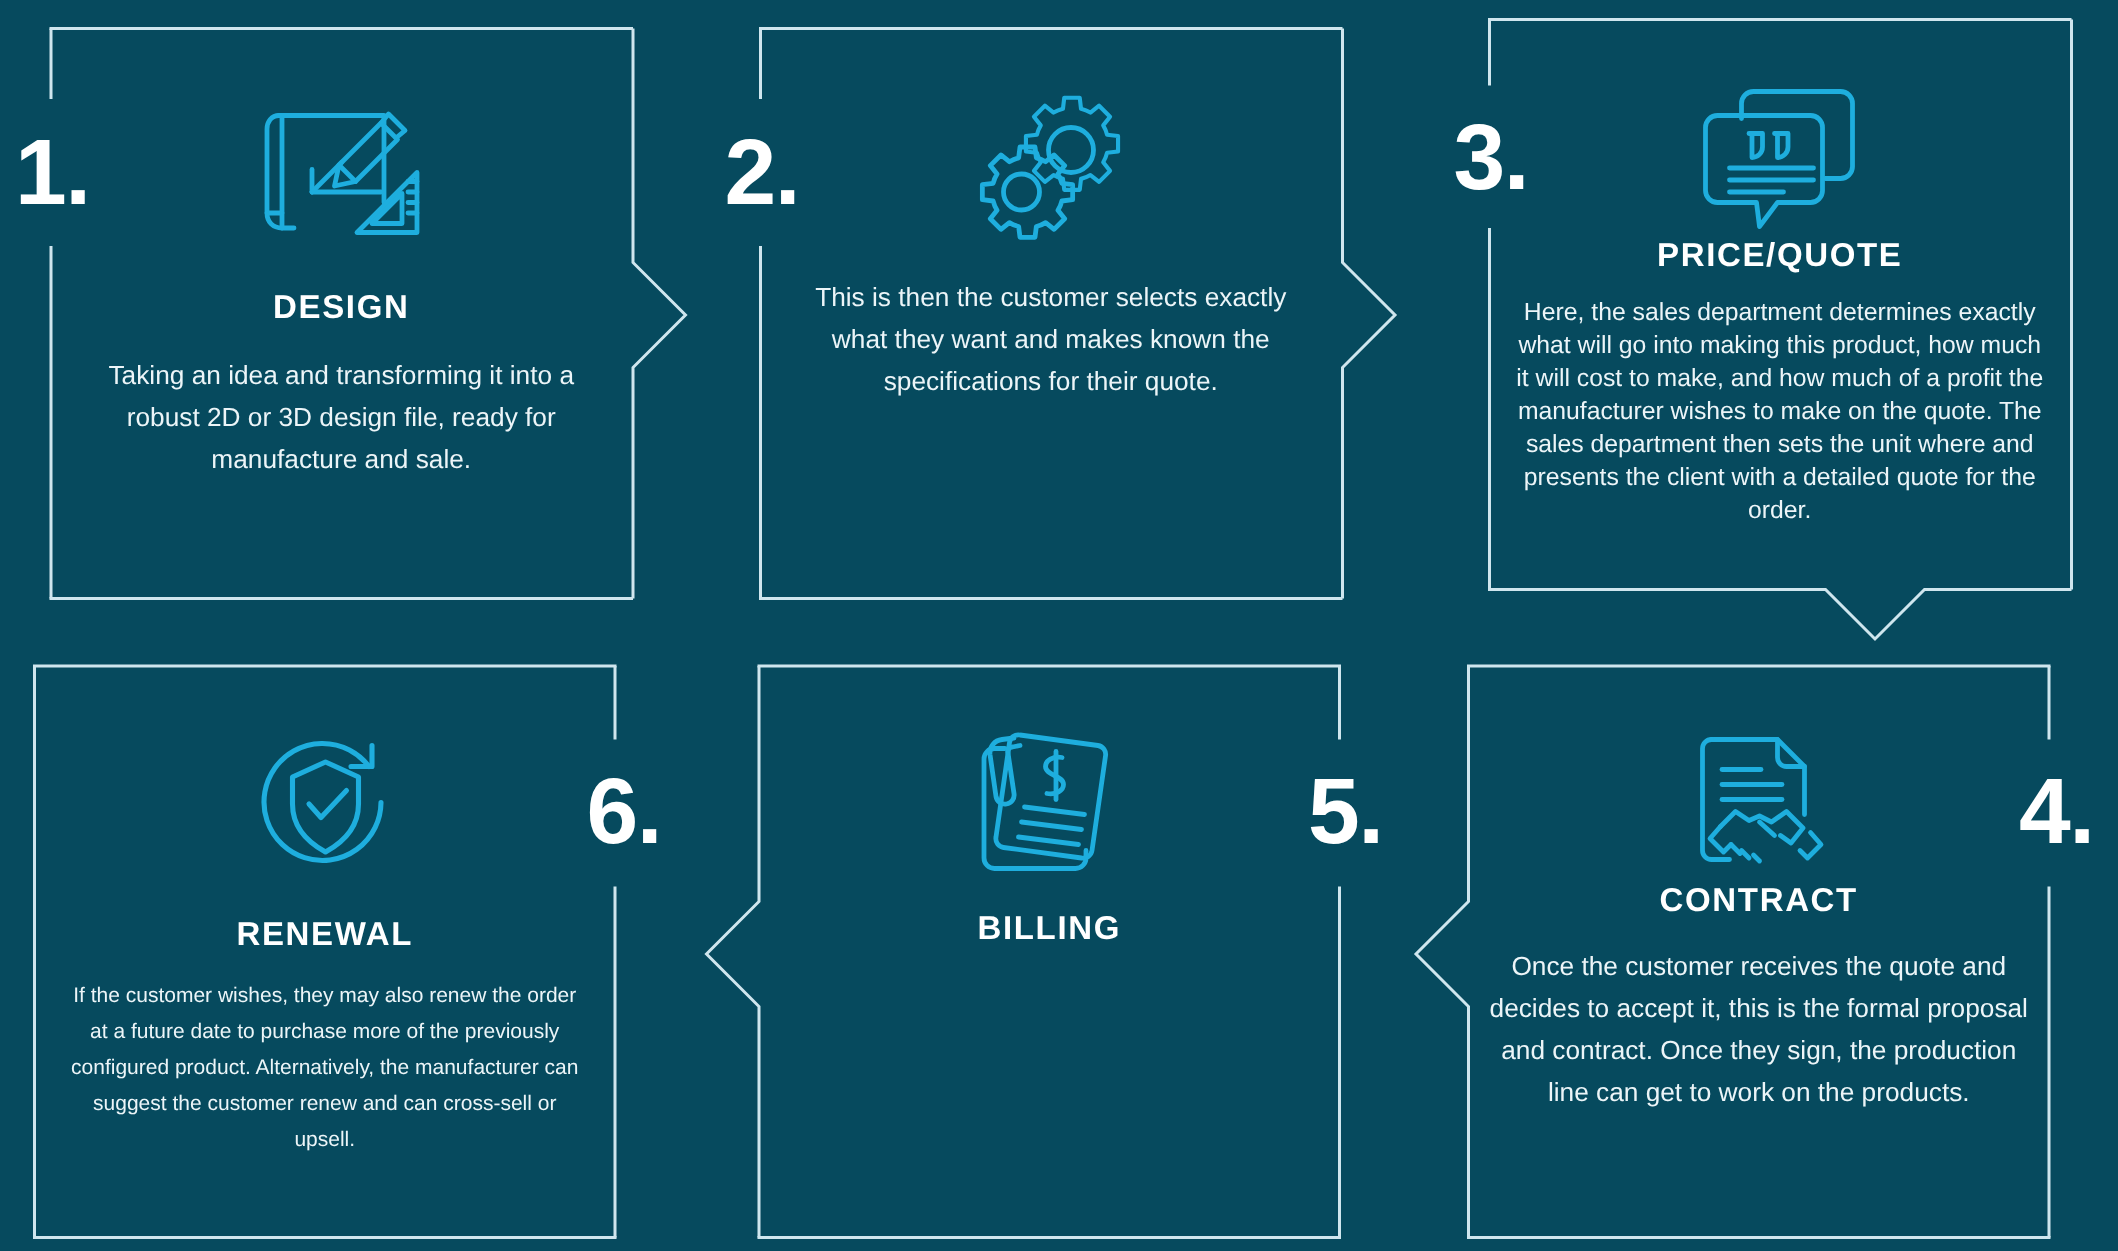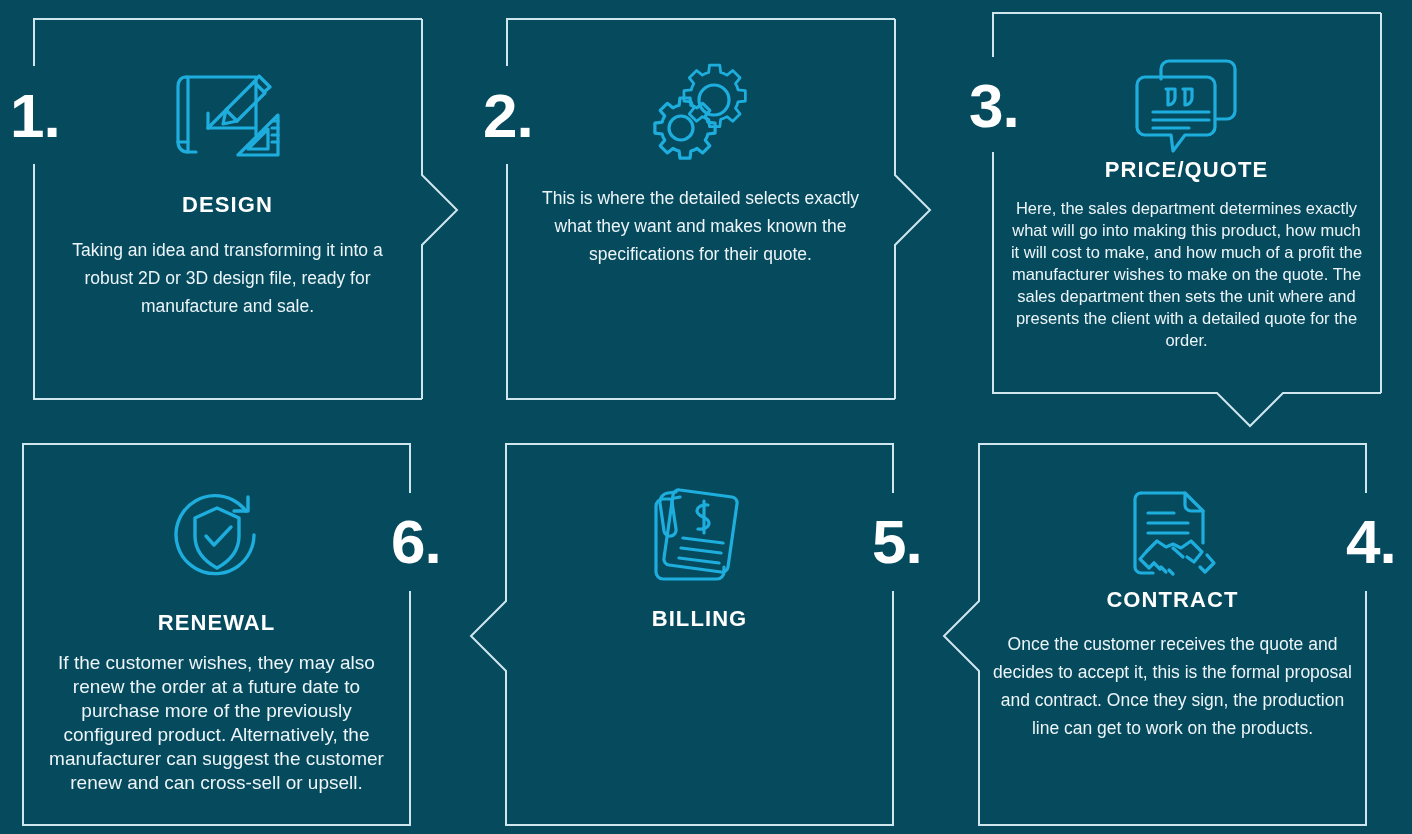--- a/index.html
+++ b/index.html
@@ -147,21 +147,21 @@
       <div class="icon-wrap" style="height:108px;">
         <svg width="100" height="104" viewBox="0 0 100 104" fill="none" stroke="#1eaede" stroke-width="3.2" stroke-linecap="round" stroke-linejoin="round">
 
           <path d="M61 4 h12 l1 8.5 a25 25 0 0 1 7.3 3 l6.7 -5.3 l8.5 8.5 l-5.3 6.7 a25 25 0 0 1 3 7.3 l8.5 1 v12 l-8.5 1 a25 25 0 0 1 -3 7.3 l5.3 6.7 l-8.5 8.5 l-6.7 -5.3 a25 25 0 0 1 -7.3 3 l-1 8.5 h-12 l-1 -8.5 a25 25 0 0 1 -7.3 -3 l-6.7 5.3 l-8.5 -8.5 l5.3 -6.7 a25 25 0 0 1 -3 -7.3 l-8.5 -1 v-12 l8.5 -1 a25 25 0 0 1 3 -7.3 l-5.3 -6.7 l8.5 -8.5 l6.7 5.3 a25 25 0 0 1 7.3 -3 z" transform="translate(-6,0) scale(0.86) translate(14,2)"></path>
           <circle cx="63" cy="40" r="15"></circle>
 
           <path d="M33 36 h10 l0.9 7.2 a21 21 0 0 1 6.2 2.6 l5.6 -4.5 l7.1 7.1 l-4.5 5.6 a21 21 0 0 1 2.6 6.2 l7.2 0.9 v10 l-7.2 0.9 a21 21 0 0 1 -2.6 6.2 l4.5 5.6 l-7.1 7.1 l-5.6 -4.5 a21 21 0 0 1 -6.2 2.6 l-0.9 7.2 h-10 l-0.9 -7.2 a21 21 0 0 1 -6.2 -2.6 l-5.6 4.5 l-7.1 -7.1 l4.5 -5.6 a21 21 0 0 1 -2.6 -6.2 l-7.2 -0.9 v-10 l7.2 -0.9 a21 21 0 0 1 2.6 -6.2 l-4.5 -5.6 l7.1 -7.1 l5.6 4.5 a21 21 0 0 1 6.2 -2.6 z" transform="translate(-4,2)"></path>
           <circle cx="30" cy="68" r="12"></circle>
         </svg>
       </div>
-      <p class="card-body" style="margin-top:18px; width:340px;">This is where the detailed selects exactly what they want and makes known the specifications for their quote.</p>
+      <p class="card-body" style="margin-top:18px; width:340px;">This is then the customer selects exactly what they want and makes known the specifications for their quote.</p>
     </div>
   </div>
 
   <div class="card" style="left:992px; top:12px; width:389px; height:382px;">
     <div class="card-frame">
       <svg width="480" height="440" viewBox="0 0 480 440">
         <path d="M0,1 H389" fill="none" stroke="#cfe6ee" stroke-width="2"></path>
         <path d="M389,1 V381" fill="none" stroke="#cfe6ee" stroke-width="2"></path>
 
         <path d="M0,381 H225 L258,414 L291,381 H389" fill="none" stroke="#cfe6ee" stroke-width="2"></path>
@@ -209,21 +209,21 @@
 
           <path d="M78 25 a39 39 0 1 0 8 24"></path>
           <path d="M66 25 h14 v-14"></path>
 
           <path d="M49 22 l22 10 v18 c0 16 -11 26 -22 32 c-11 -6 -22 -16 -22 -32 v-18 z"></path>
 
           <path d="M38 50 l8 9 l17 -18"></path>
         </svg>
       </div>
       <h2 class="card-title" style="margin-top:23px;">RENEWAL</h2>
-      <p class="card-body" style="margin-top:15px; width:350px; line-height:24px; font-size:19px;">If the customer wishes, they may also renew the order at a future date to purchase more of the previously configured product. Alternatively, the manufacturer can suggest the customer renew and can cross-sell or upsell.</p>
+      <p class="card-body" style="margin-top:15px; width:350px; line-height:24px; font-size:14px;">If the customer wishes, they may also renew the order at a future date to purchase more of the previously configured product. Alternatively, the manufacturer can suggest the customer renew and can cross-sell or upsell.</p>
     </div>
   </div>
 
   <div class="card" style="left:505px; top:443px; width:389px; height:383px;">
     <div class="card-frame">
       <svg width="480" height="400" viewBox="0 0 480 400">
         <path d="M0,1 H389" fill="none" stroke="#cfe6ee" stroke-width="2"></path>
 
         <path d="M1,1 V158 L-34,193 L1,228 V382" fill="none" stroke="#cfe6ee" stroke-width="2"></path>
         <path d="M0,382 H389" fill="none" stroke="#cfe6ee" stroke-width="2"></path>

